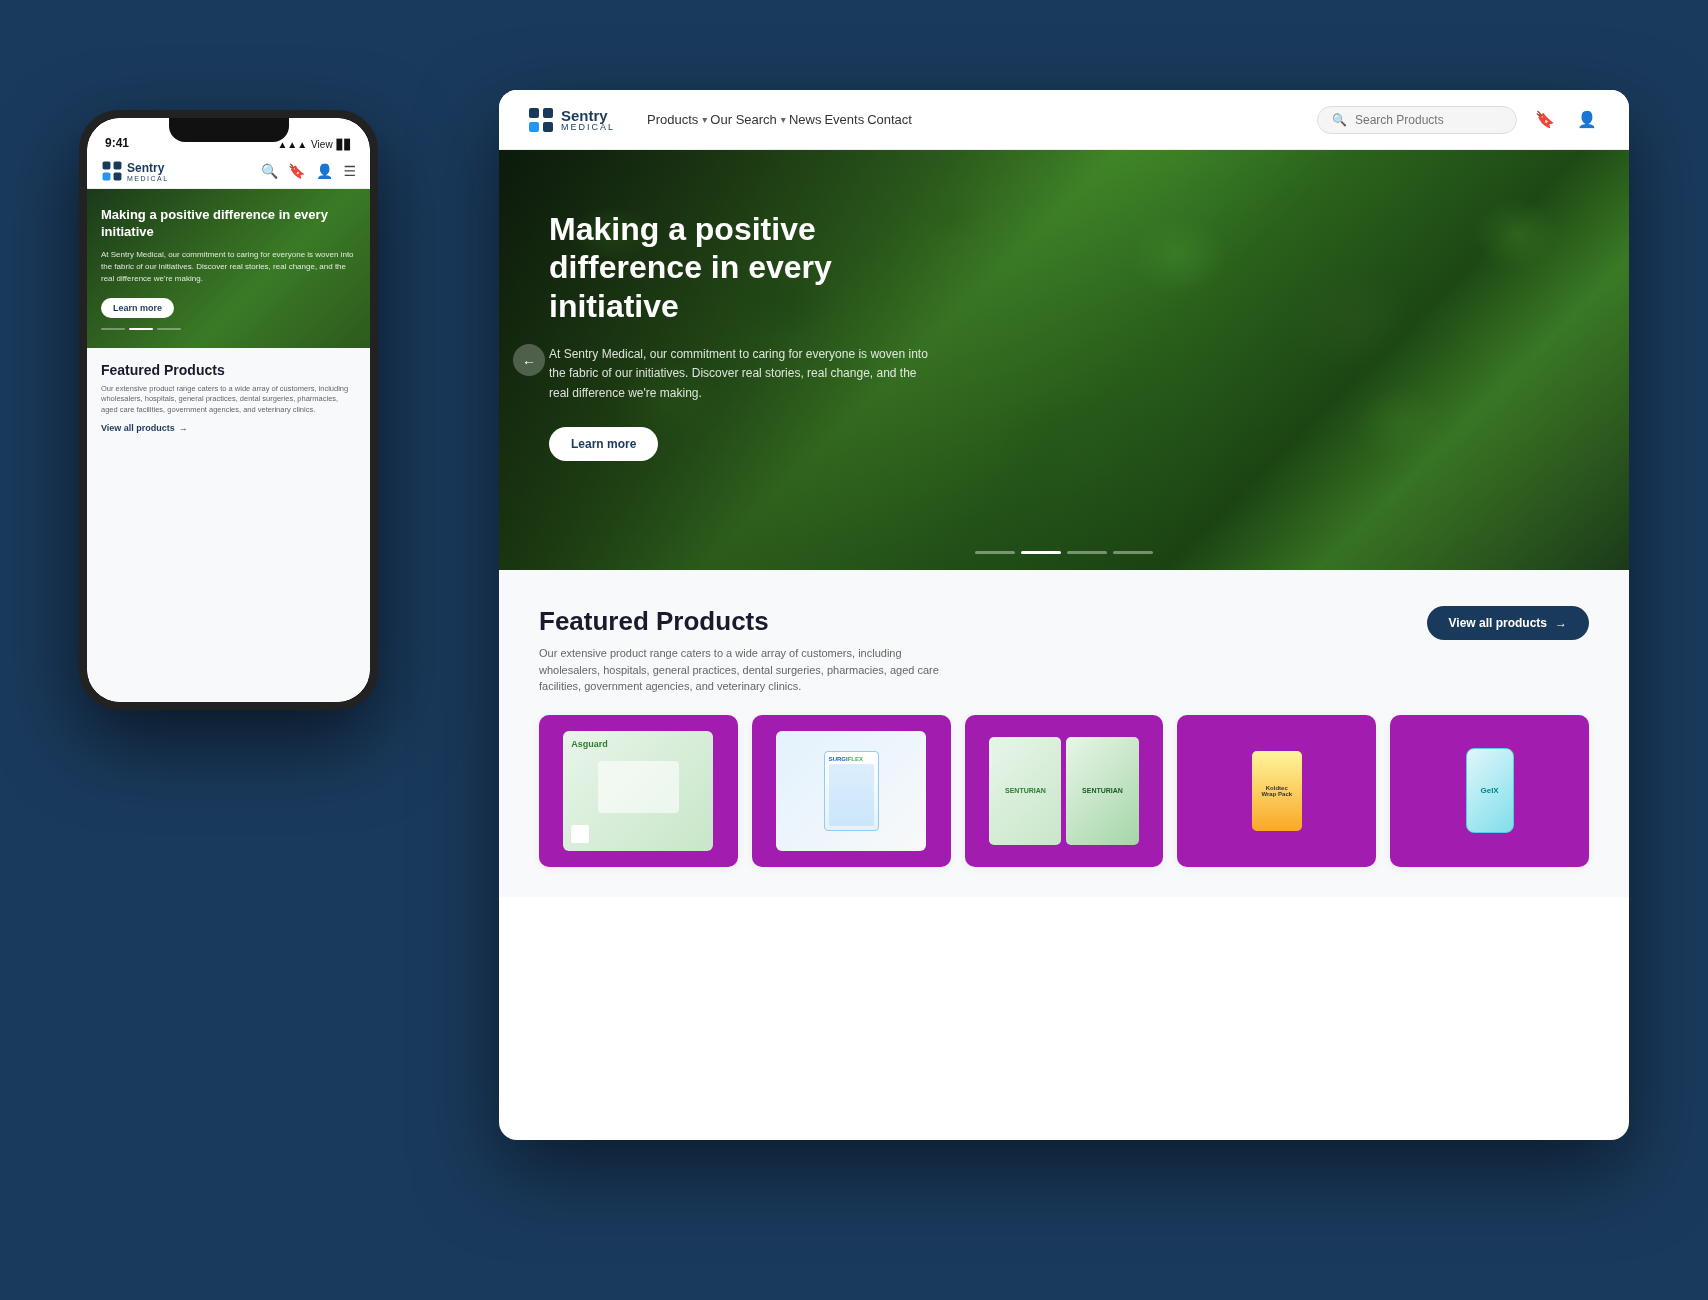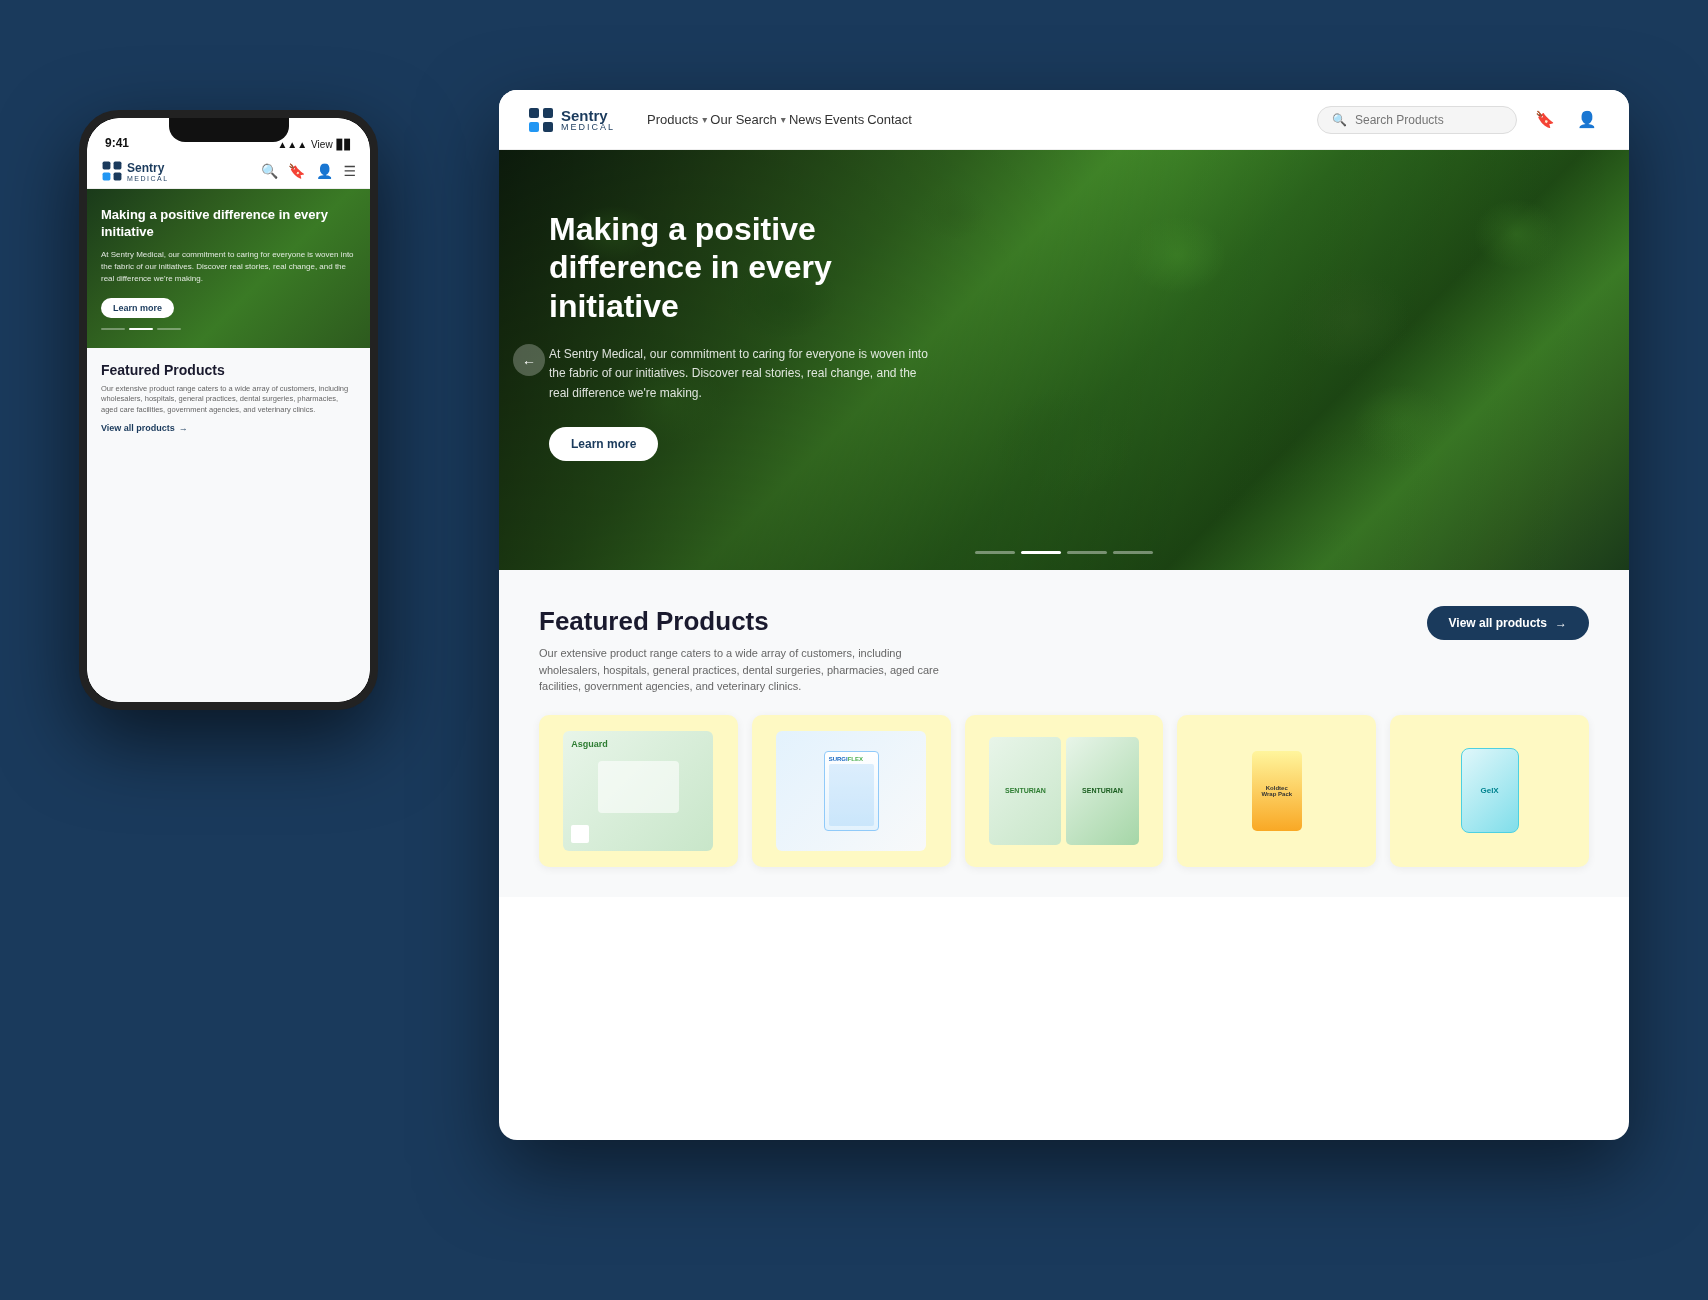--- a/index.html
+++ b/index.html
@@ -254,21 +254,21 @@
       white-space: nowrap;
       align-self: flex-start;
     }
     .products-grid {
       display: flex;
       gap: 14px;
       margin-top: 20px;
     }
     .product-card {
       flex: 1;
-      background: #fef9c3;
+      background: #a21caf;
       border-radius: 10px;
       padding: 16px;
       min-height: 140px;
       display: flex;
       align-items: center;
       justify-content: center;
       box-shadow: 0 2px 8px rgba(0,0,0,0.06);
       overflow: hidden;
       position: relative;
     }
@@ -589,21 +589,21 @@
               <div style="width:50px;height:80px;background:linear-gradient(180deg,#fff59d,#f9a825);border-radius:5px;display:flex;flex-direction:column;align-items:center;justify-content:center;padding:3px;">
                 <div style="font-size:6px;font-weight:700;color:#333;text-align:center;">Koldtec<br>Wrap Pack</div>
               </div>
             </div>
           </div>
         </div>
 
         <div class="product-card">
           <div class="product-img">
             <div style="width:90%;height:100%;display:flex;align-items:center;justify-content:center;">
-              <div style="width:58px;height:85px;background:linear-gradient(135deg,#e0f7fa,#80deea);border-radius:8px;display:flex;flex-direction:column;align-items:center;justify-content:center;border:1px solid #4dd0e1;">
+              <div style="width:48px;height:85px;background:linear-gradient(135deg,#e0f7fa,#80deea);border-radius:8px;display:flex;flex-direction:column;align-items:center;justify-content:center;border:1px solid #4dd0e1;">
                 <div style="font-size:8px;font-weight:700;color:#00838f;">GelX</div>
               </div>
             </div>
           </div>
         </div>
       </div>
     </div>
   </div>
 
   <div class="mobile">

